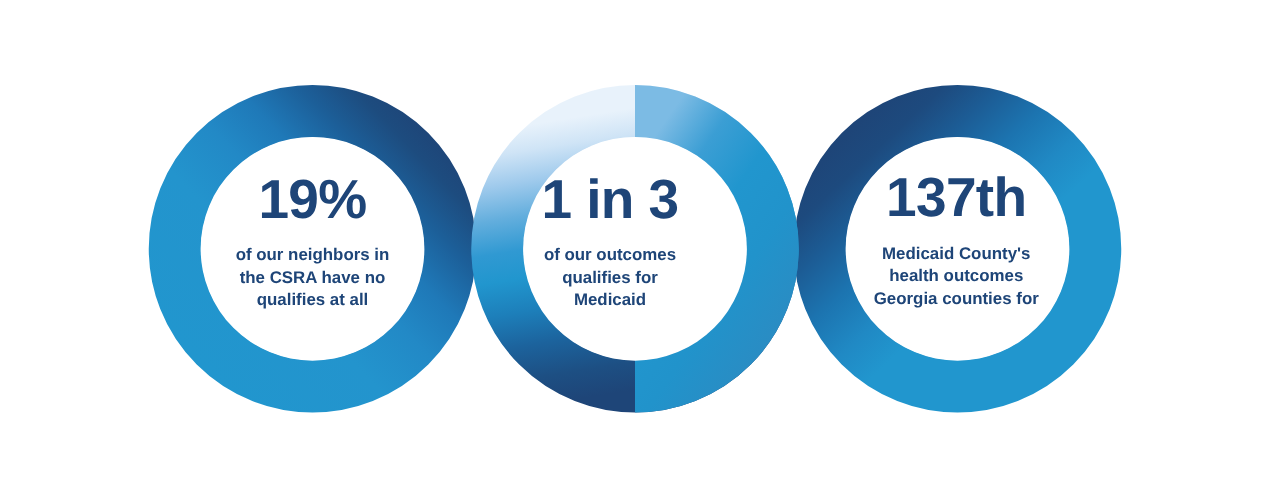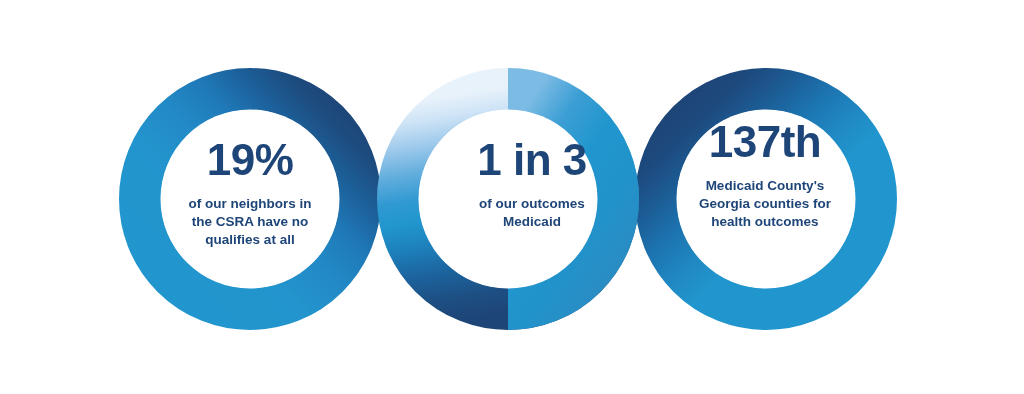--- a/index.html
+++ b/index.html
@@ -35,22 +35,22 @@
     pointer-events: none;
   }
   .stat-text {
     position: absolute;
     width: 190px;
     text-align: center;
     color: #1e4578;
     pointer-events: auto;
   }
   .stat-text.ring-1 { left: 155px; top: 138px; }
-  .stat-text.ring-2 { left: 437px; top: 138px; }
-  .stat-text.ring-3 { left: 670px; top: 120px; }
+  .stat-text.ring-2 { left: 393px; top: 138px; }
+  .stat-text.ring-3 { left: 670px; top: 137px; }
 
   .stat-headline {
     font-size: 44px;
     font-weight: 700;
     line-height: 1.02;
     letter-spacing: -0.5px;
     color: #1e4578;
     margin: 0 0 8px 0;
     white-space: nowrap;
   }
@@ -136,27 +136,28 @@
         <span class="line">of our neighbors in</span>
         <span class="line">the CSRA have no</span>
         <span class="line">qualifies at all</span>
       </div>
     </div>
 
     <div class="stat-text ring-2">
       <div class="stat-headline">1 in 3</div>
       <div class="stat-body">
         <span class="line">of our outcomes</span>
+        <span class="line">qualifies for</span>
         <span class="line">Medicaid</span>
       </div>
     </div>
 
     <div class="stat-text ring-3">
       <div class="stat-headline">137th</div>
       <div class="stat-body">
         <span class="line">Medicaid County's</span>
+        <span class="line">health outcomes</span>
         <span class="line">Georgia counties for</span>
-        <span class="line">health outcomes</span>
       </div>
     </div>
 
   </div>
 </div>
 
 </body></html>

